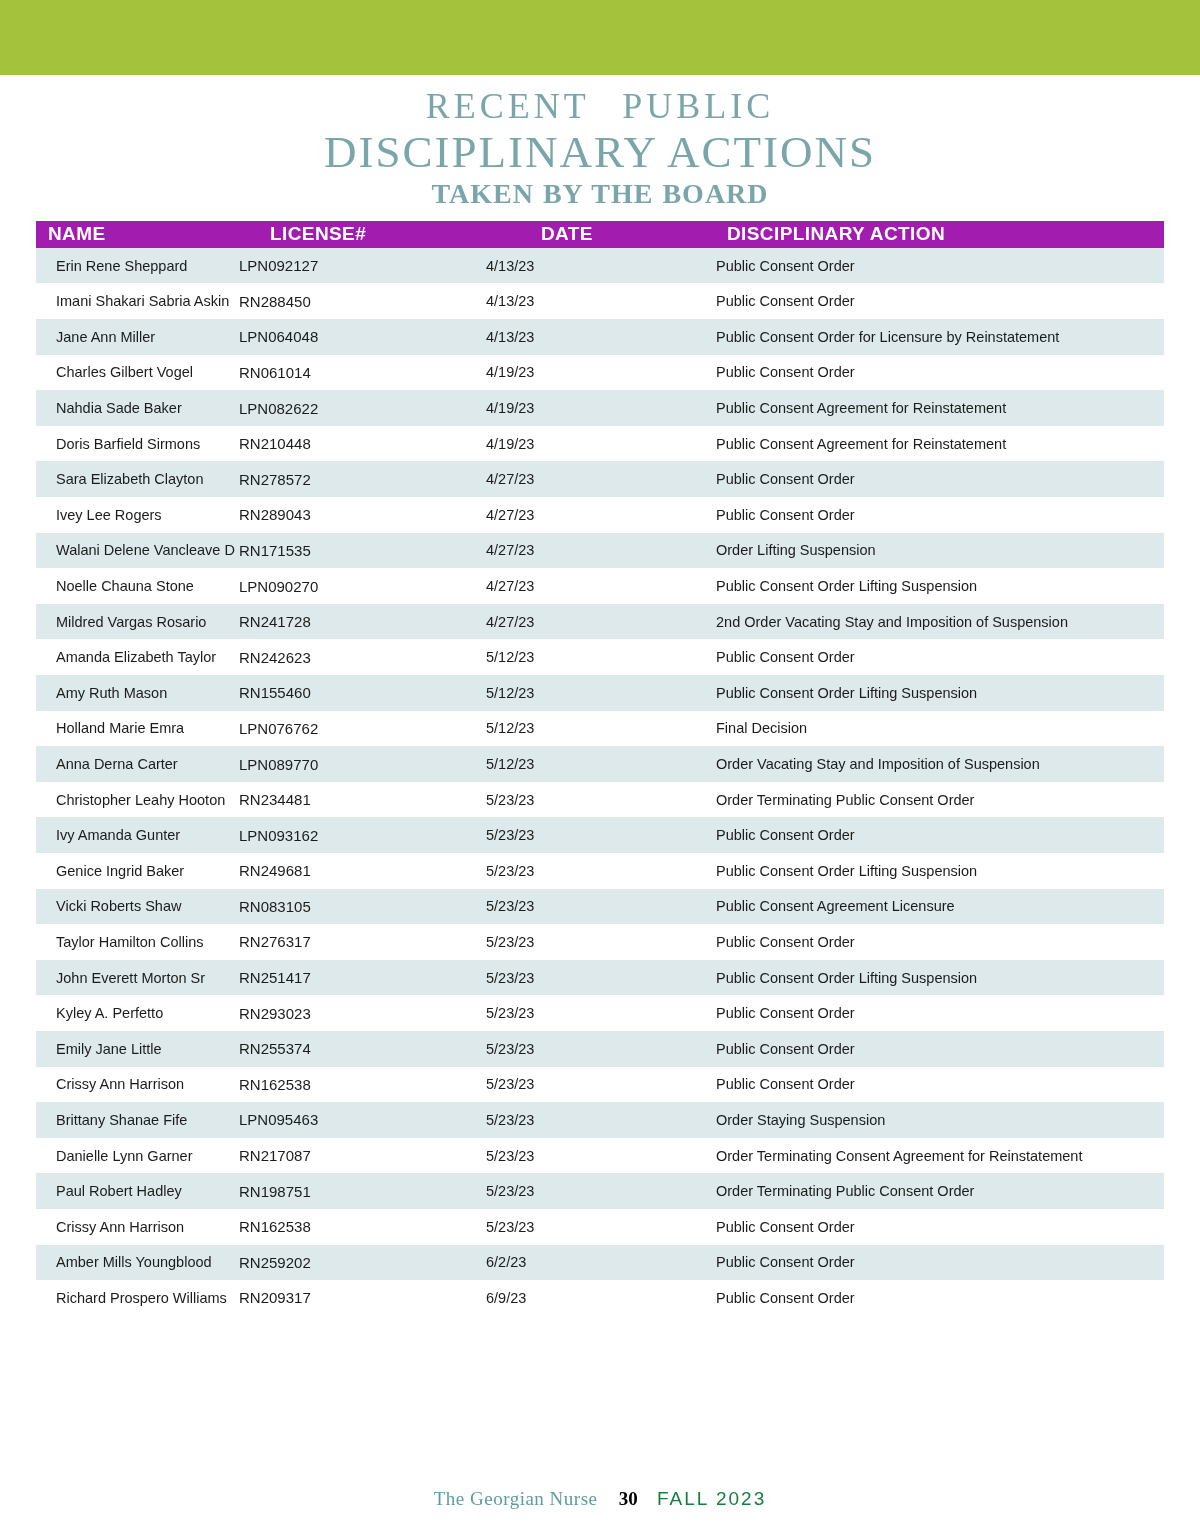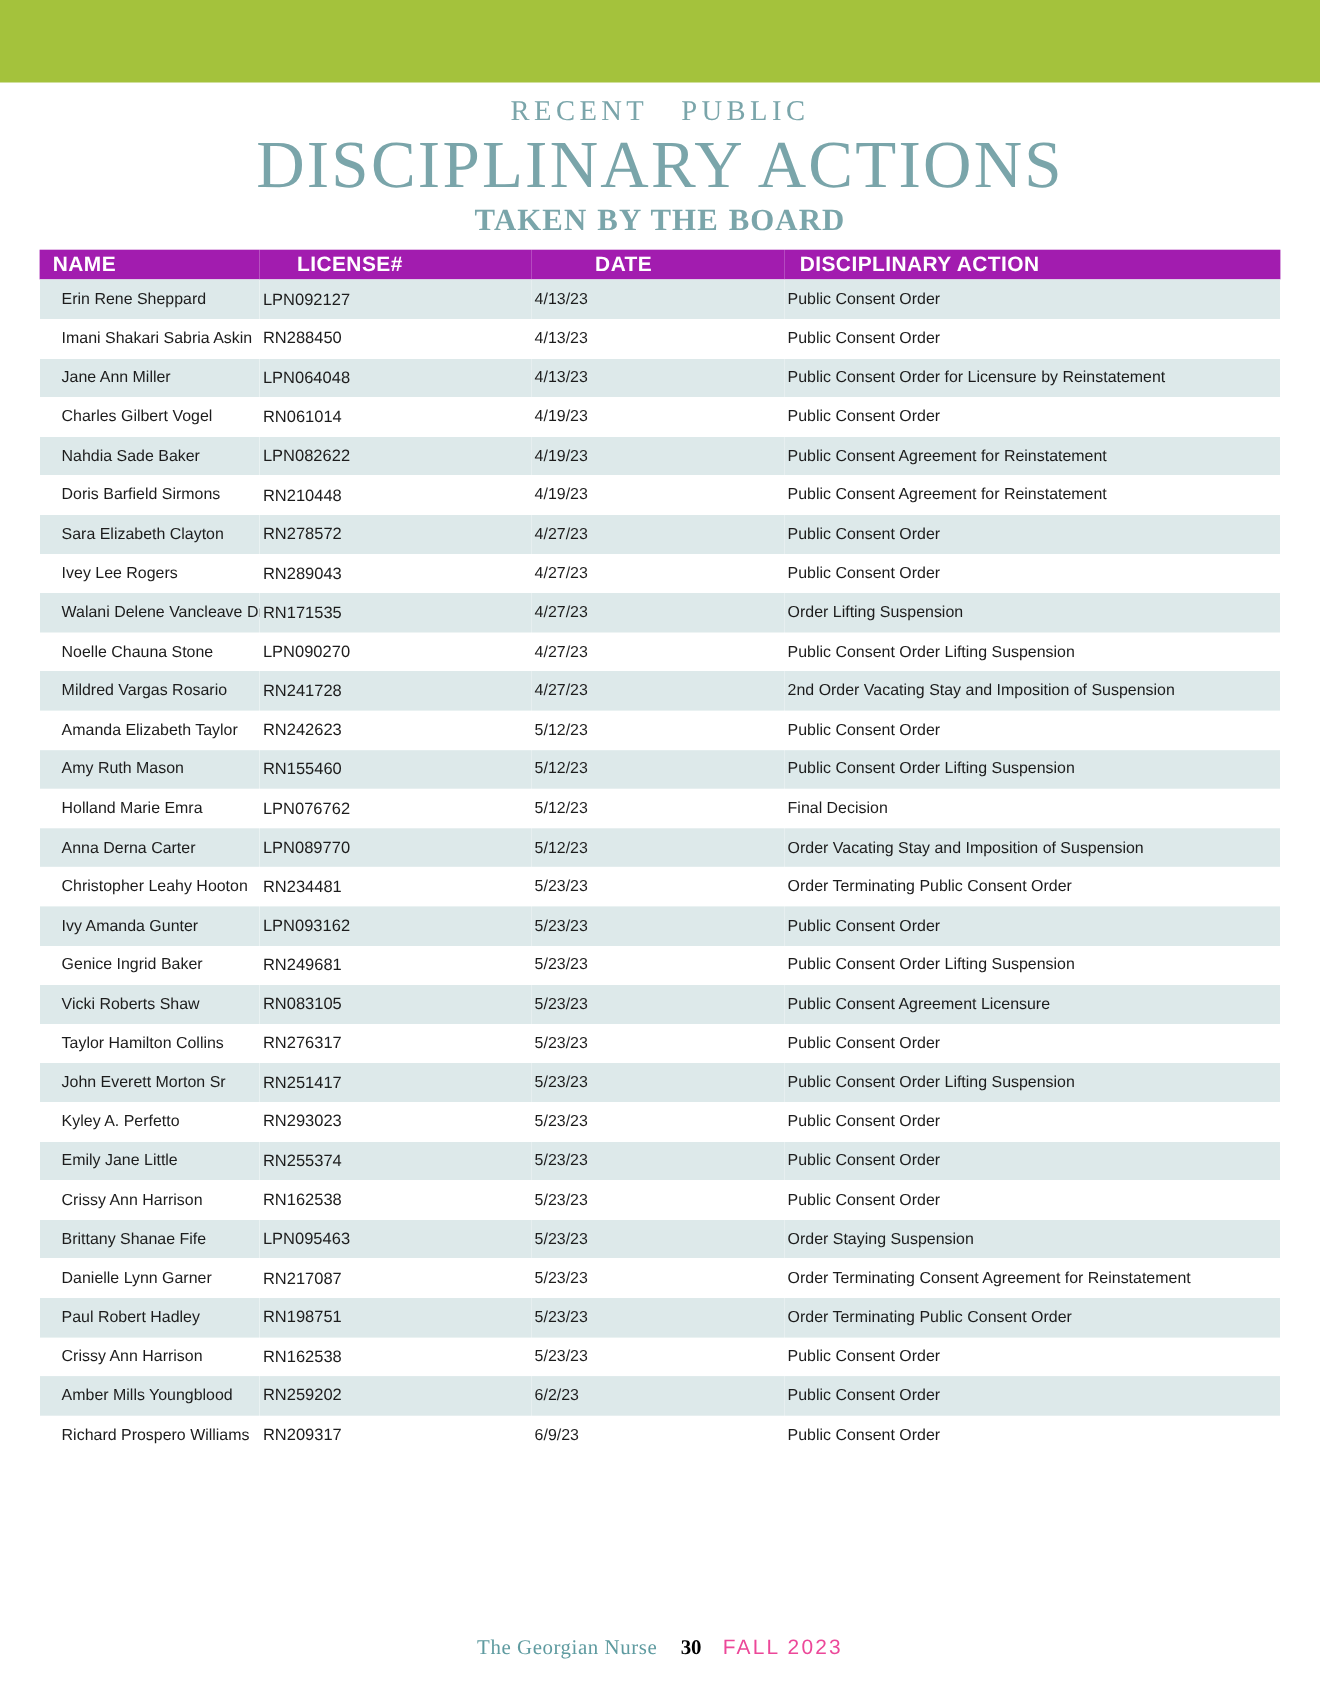--- a/index.html
+++ b/index.html
@@ -16,28 +16,28 @@
     height: 75px;
     background: #a4c23c;
   }
   .title-block {
     text-align: center;
     margin-top: 12px;
     color: #7aa5aa;
     font-family: "Liberation Serif", serif;
   }
   .title-line-1 {
-    font-size: 26px;
+    font-size: 36px;
     letter-spacing: 4px;
     word-spacing: 20px;
     font-weight: 400;
     line-height: 1.1;
   }
   .title-line-2 {
-    font-size: 61px;
+    font-size: 45px;
     letter-spacing: 2px;
     font-weight: 400;
     line-height: 1.1;
     margin-top: 1px;
     font-family: Liberation Serif, serif;
   }
   .title-line-3 {
     font-size: 28px;
     letter-spacing: 1px;
     word-spacing: 1px;
@@ -95,21 +95,21 @@
     font-family: "Liberation Serif", serif;
     letter-spacing: 0.5px;
   }
   .footer .pagenum {
     color: #000000;
     font-family: "Liberation Serif", serif;
     font-weight: 700;
     margin: 0 14px 0 16px;
   }
   .footer .issue {
-    color: #ec4899;
+    color: #15803d;
     letter-spacing: 2px;
     margin-top: 34px;
   }
 </style>
 </head>
 <body>
 
 <div class="top-bar"></div>
 
 <div class="title-block">

